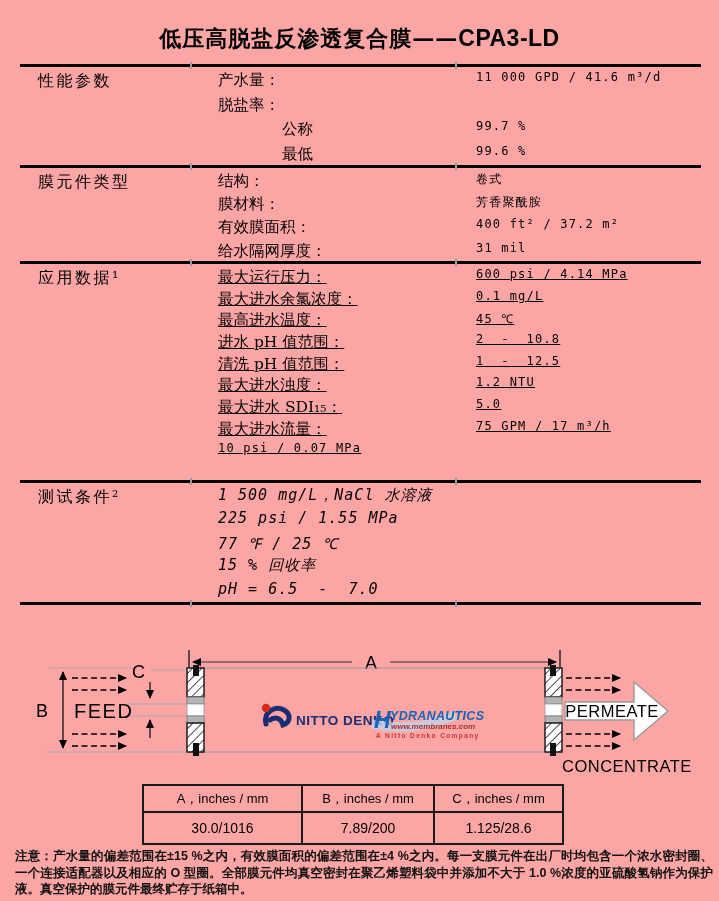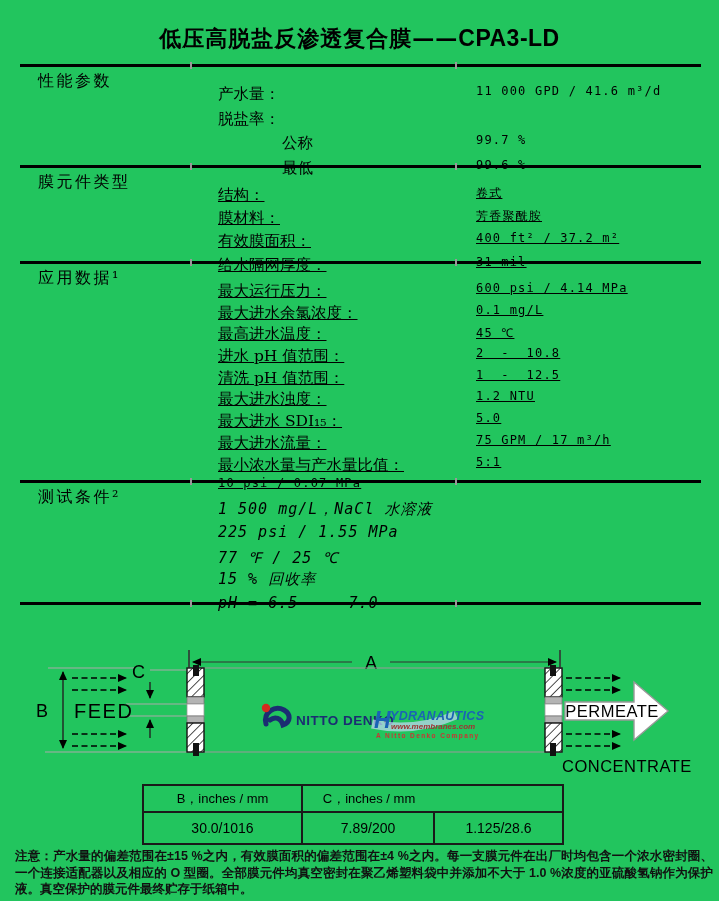--- a/index.html
+++ b/index.html
@@ -1,37 +1,37 @@
 <!DOCTYPE html>
 <html><head>
 <meta charset="utf-8">
 <style>
   html,body{margin:0;padding:0;background:#fff;}
-  .sheet{position:relative;width:719px;height:901px;background:#22c55e;color:#000;
+  .sheet{position:relative;width:719px;height:901px;background:#fca5a5;color:#000;
          font-family:"Liberation Sans",sans-serif;overflow:hidden;}
 
   
   .title{position:absolute;top:24px;left:0;width:100%;text-align:center;white-space:nowrap;}
   .title .t-zh{font-family:"DejaVu Serif",serif;font-weight:bold;font-size:22px;letter-spacing:1px;}
   .title .t-model{font-family:"Liberation Sans",sans-serif;font-weight:bold;font-size:23px;letter-spacing:.5px;}
 
   
   .rule{position:absolute;left:20px;width:681px;height:3px;background:#000;}
   .rule .tick{position:absolute;top:-2px;width:2px;height:7px;background:#999;}
   .tick.t1{left:170px;} .tick.t2{left:435px;}
 
   .sec{position:absolute;left:32px;width:681px;display:flex;justify-content:space-between;}
   .sec-label{width:180px;padding:4px 0 0 6px;font-family:"DejaVu Serif",serif;
              font-size:16px;letter-spacing:2.5px;white-space:pre;}
-  .rows{flex:1;padding-top:17px;}
+  .rows{flex:1;padding-top:3px;}
   .row{display:flex;align-items:flex-start;}
   .param{width:258px;font-family:"DejaVu Serif",serif;font-size:15.5px;white-space:pre;}
   .val{flex:1;font-family:"DejaVu Sans Mono",monospace;font-size:12px;letter-spacing:1.2px;white-space:pre;}
   .row.indent .param{padding-left:64px;width:194px;}
-  .rh-a .row{height:24.6px;} .rh-b .row{height:23.2px;text-decoration:underline;} .rh-c .row{height:21.7px;text-decoration:underline;} .rh-d .row{height:23.4px;font-style:italic;}
+  .rh-a .row{height:24.6px;} .rh-b .row{height:23.2px;} .rh-c .row{height:21.7px;text-decoration:underline;} .rh-d .row{height:23.4px;font-style:italic;}
   .sec-test .param{font-family:"DejaVu Sans Mono",monospace;font-size:15px;letter-spacing:1px;}
 
   
   .diagram{position:absolute;top:612px;left:0;}
   .dimlabel{font-family:"Liberation Sans",sans-serif;font-size:18px;fill:#000;}
   .flowlabel{font-family:"Liberation Sans",sans-serif;font-size:16.5px;fill:#000;letter-spacing:.5px;}
   .feedlabel{font-family:"Liberation Sans",sans-serif;font-size:20px;fill:#000;letter-spacing:1.5px;}
   .dash{stroke:#000;stroke-width:1.7;stroke-dasharray:6 3.5;}
 
   
@@ -147,24 +147,20 @@
           <span class="param">最大进水浊度：</span>
           <span class="val">1.2 NTU</span>
         </div>
       <div class="row">
           <span class="param">最大进水 SDI₁₅：</span>
           <span class="val">5.0</span>
         </div>
       <div class="row">
           <span class="param">最大进水流量：</span>
           <span class="val">75 GPM / 17 m³/h</span>
-        </div>
-      <div class="row">
-          <span class="param">最小浓水量与产水量比值：</span>
-          <span class="val">5:1</span>
         </div>
       <div class="row">
           <span class="val">10 psi / 0.07 MPa</span>
         </div>
     </div>
   </div>
 
   <div class="sec sec-test" style="top:483px">
     <div class="sec-label">测试条件²</div>
     <div class="rows rh-d">
@@ -283,20 +279,21 @@
       <path d="M372,112 Q415,121 456,103" stroke="#bcd6ee" stroke-width="9" fill="none" opacity="0.75"></path>
       <text x="374" y="116" font-size="23" font-weight="bold" font-style="italic" fill="#1a63b5">H</text>
       <text x="390" y="108" font-size="12.5" font-weight="bold" font-style="italic" fill="#1a63b5" letter-spacing="0.3">YDRANAUTICS</text>
       <text x="391" y="117" font-size="8" font-weight="bold" font-style="italic" fill="#a03333">www.membranes.com</text>
       <text x="376" y="126" font-size="6.5" font-weight="bold" fill="#cc3333" letter-spacing="1.4">A Nitto Denko Company</text>
     </g>
   </svg>
 
   <div class="dim-table">
     <div class="dim-row dim-head">
+      <div class="dim-cell">A，inches / mm</div>
       <div class="dim-cell">B，inches / mm</div>
       <div class="dim-cell">C，inches / mm</div>
     </div>
     <div class="dim-row dim-vals">
       <div class="dim-cell">30.0/1016</div>
       <div class="dim-cell">7.89/200</div>
       <div class="dim-cell">1.125/28.6</div>
     </div>
   </div>
 

